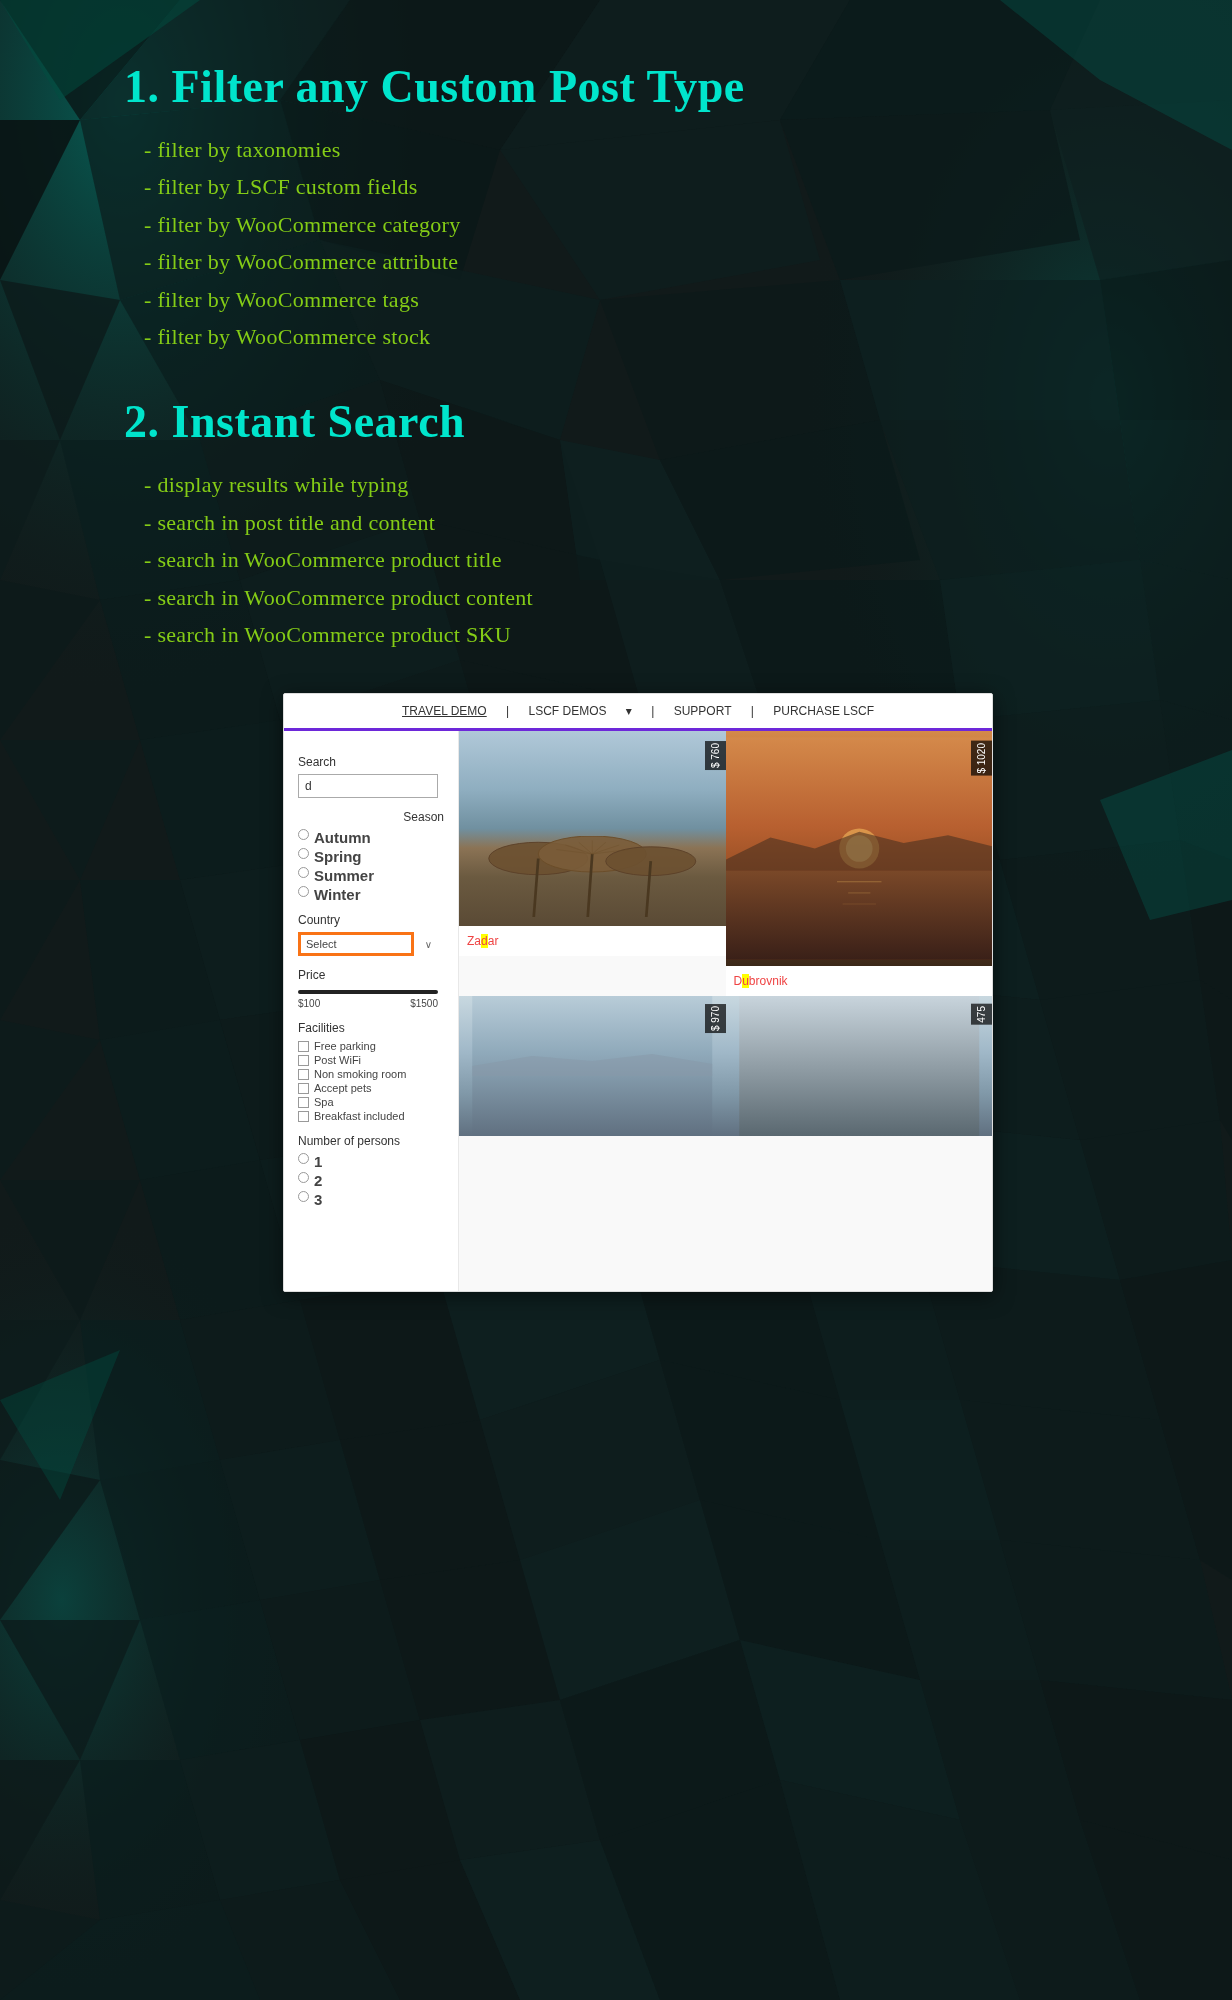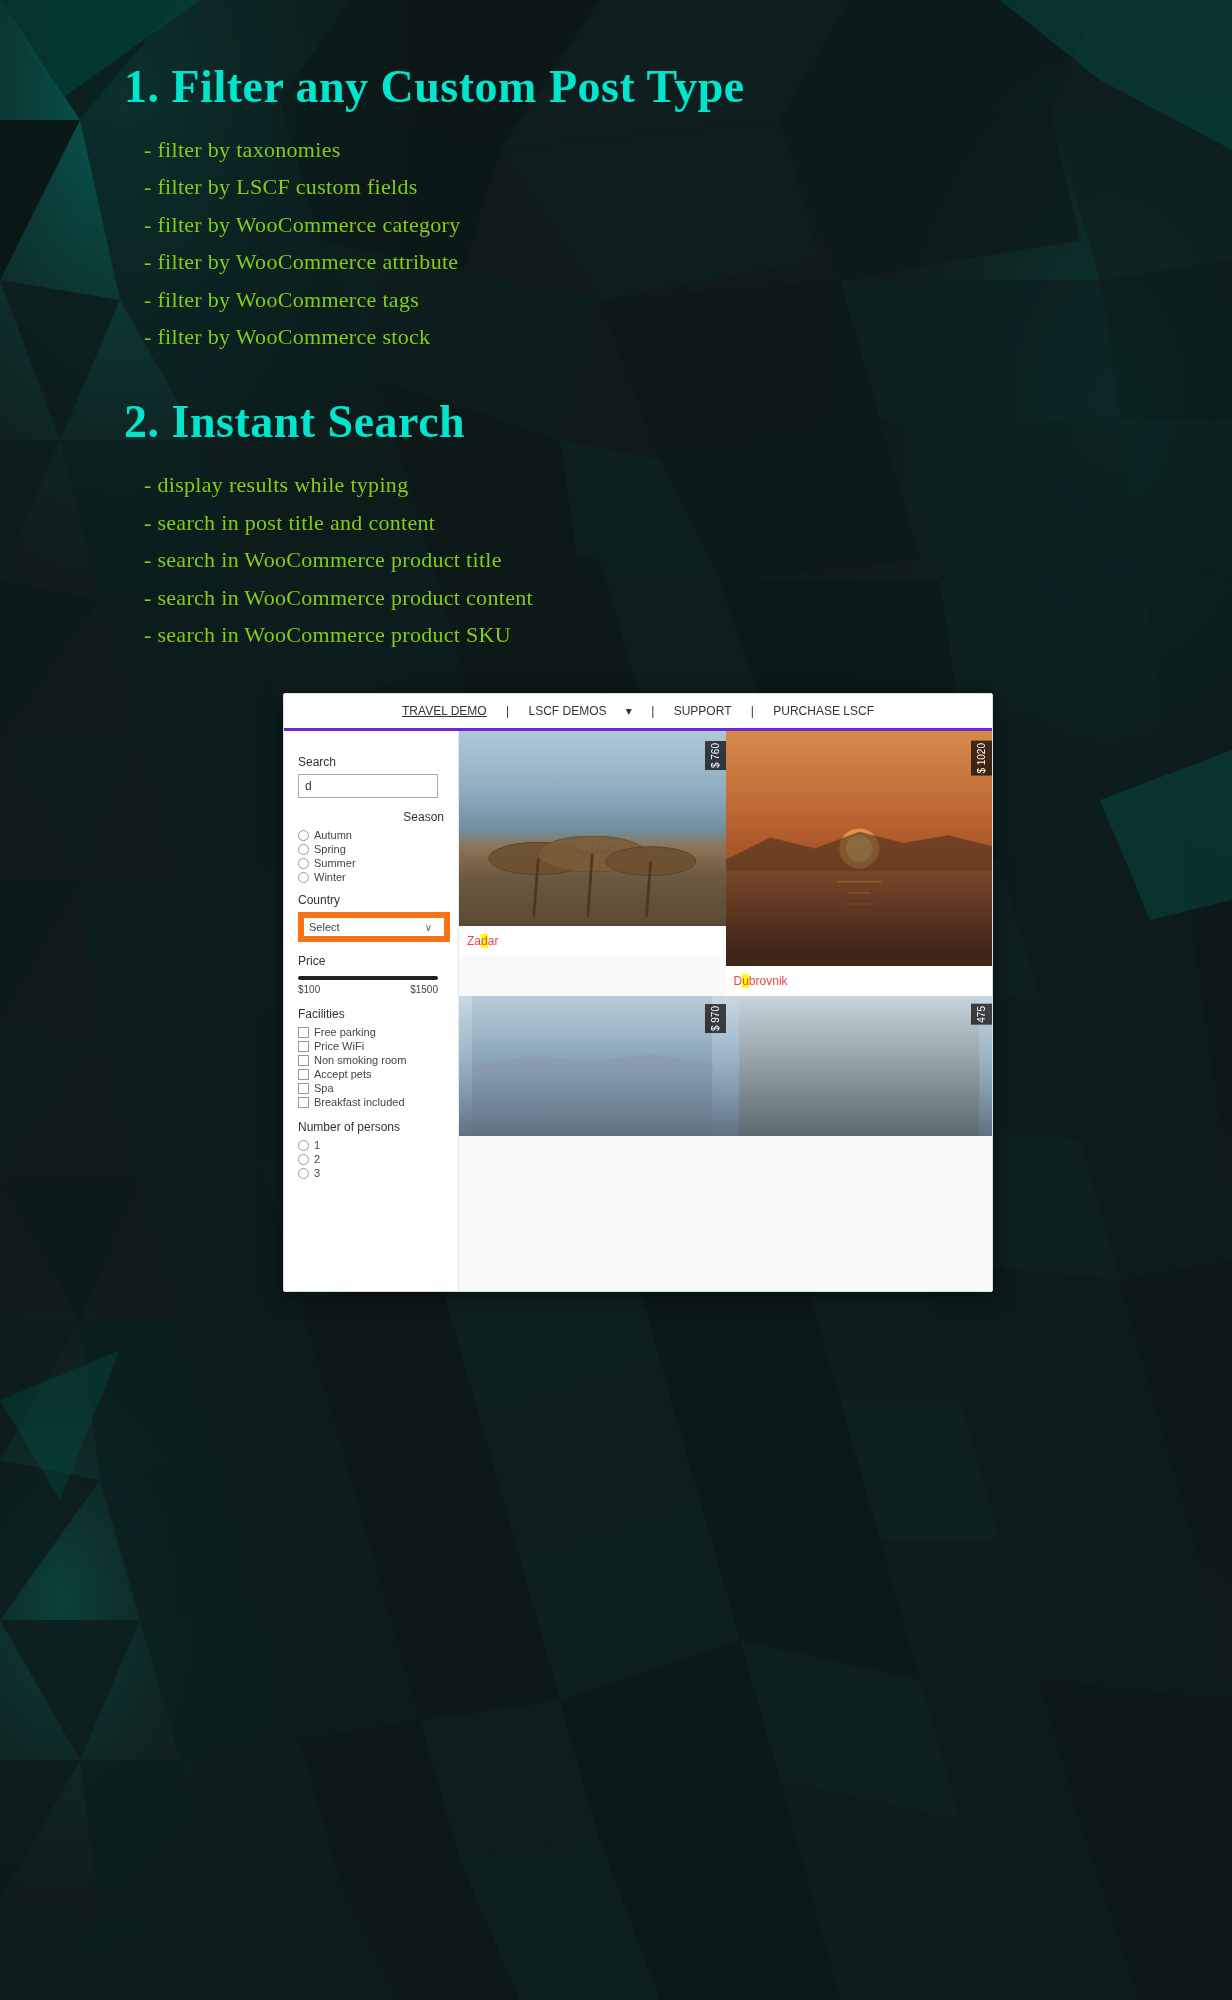--- a/index.html
+++ b/index.html
@@ -128,39 +128,39 @@
       outline: none;
       background: #fff;
     }
 
     .radio-group {
       margin: 4px 0;
     }
 
     .radio-item {
       display: flex;
-      align-items: center;
       margin-bottom: 2px;
-      font-size: 11px;
+      font-size: 15px;
       color: #444;
+      font-weight: bold;
     }
 
     .radio-circle {
       width: 11px;
       height: 11px;
       border-radius: 50%;
       border: 1px solid #999;
       margin-right: 5px;
       flex-shrink: 0;
       background: #fff;
     }
 
     .select-country {
-      width: 152px;
-      border: 6px solid #f97316;
+      width: 116px;
+      border: 3px solid #f97316;
       padding: 3px 5px;
       font-size: 11px;
       color: #444;
       background: #fff;
       margin-top: 4px;
       appearance: none;
       -webkit-appearance: none;
       background-image: none;
       cursor: pointer;
       display: flex;
@@ -544,21 +544,21 @@
         </div>
 
         <div class="sidebar-section-label" style="margin-top:12px;">Facilities</div>
         <div class="checkbox-group">
           <div class="checkbox-item">
             <div class="checkbox-box"></div>
             <span>Free parking</span>
           </div>
           <div class="checkbox-item">
             <div class="checkbox-box"></div>
-            <span>Price WiFi</span>
+            <span>Post WiFi</span>
           </div>
           <div class="checkbox-item">
             <div class="checkbox-box"></div>
             <span>Non smoking room</span>
           </div>
           <div class="checkbox-item">
             <div class="checkbox-box"></div>
             <span>Accept pets</span>
           </div>
           <div class="checkbox-item">

